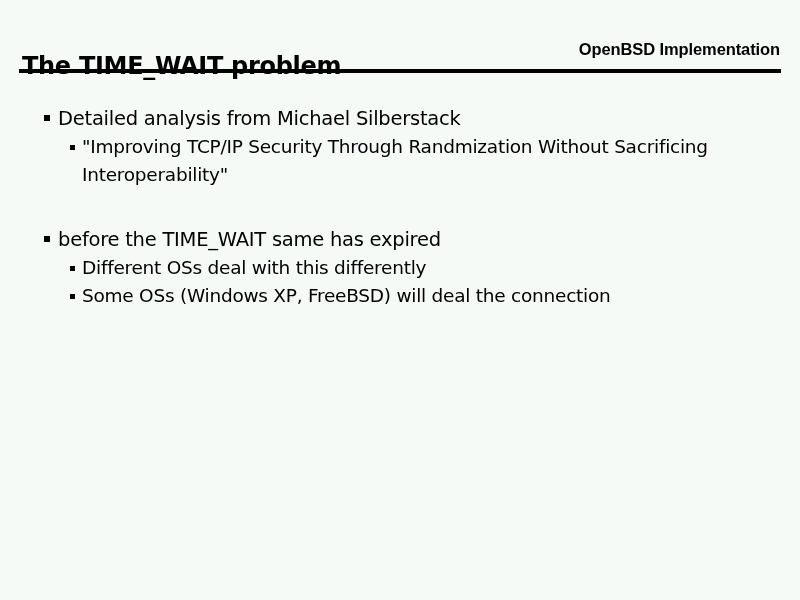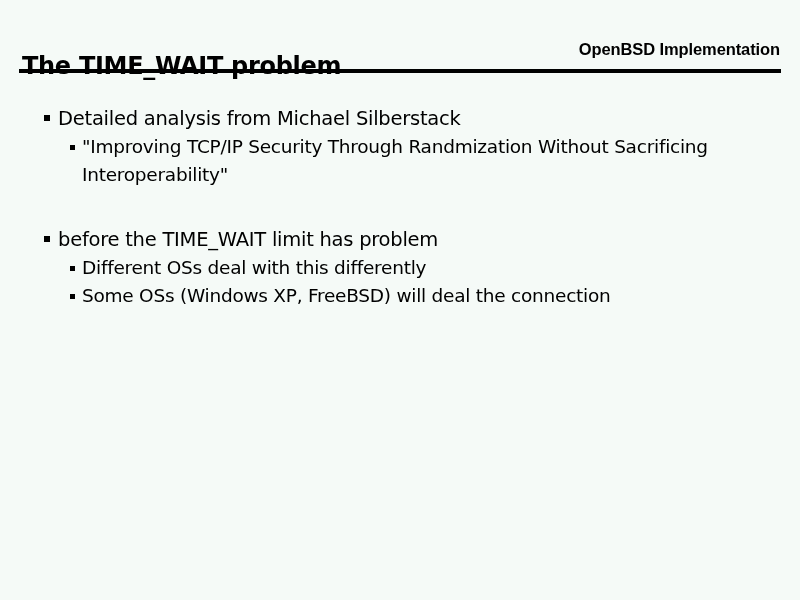--- a/index.html
+++ b/index.html
@@ -131,21 +131,21 @@
       <span class="txt">"Improving TCP/IP Security Through Randmization Without Sacrificing Interoperability"</span>
     </div>
 
     <div class="group-gap"></div>
 
 
     <div class="tiny-gap"></div>
 
     <div class="bullet-row lvl1">
       <span class="marker"></span>
-      <span class="txt">before the TIME_WAIT limit has problem</span>
+      <span class="txt">before the TIME_WAIT same has expired</span>
     </div>
 
     <div class="bullet-row lvl2">
       <span class="marker"></span>
       <span class="txt">Different OSs deal with this differently</span>
     </div>
 
     <div class="bullet-row lvl2">
       <span class="marker"></span>
       <span class="txt">Some OSs (Windows XP, FreeBSD) will deal the connection</span>

